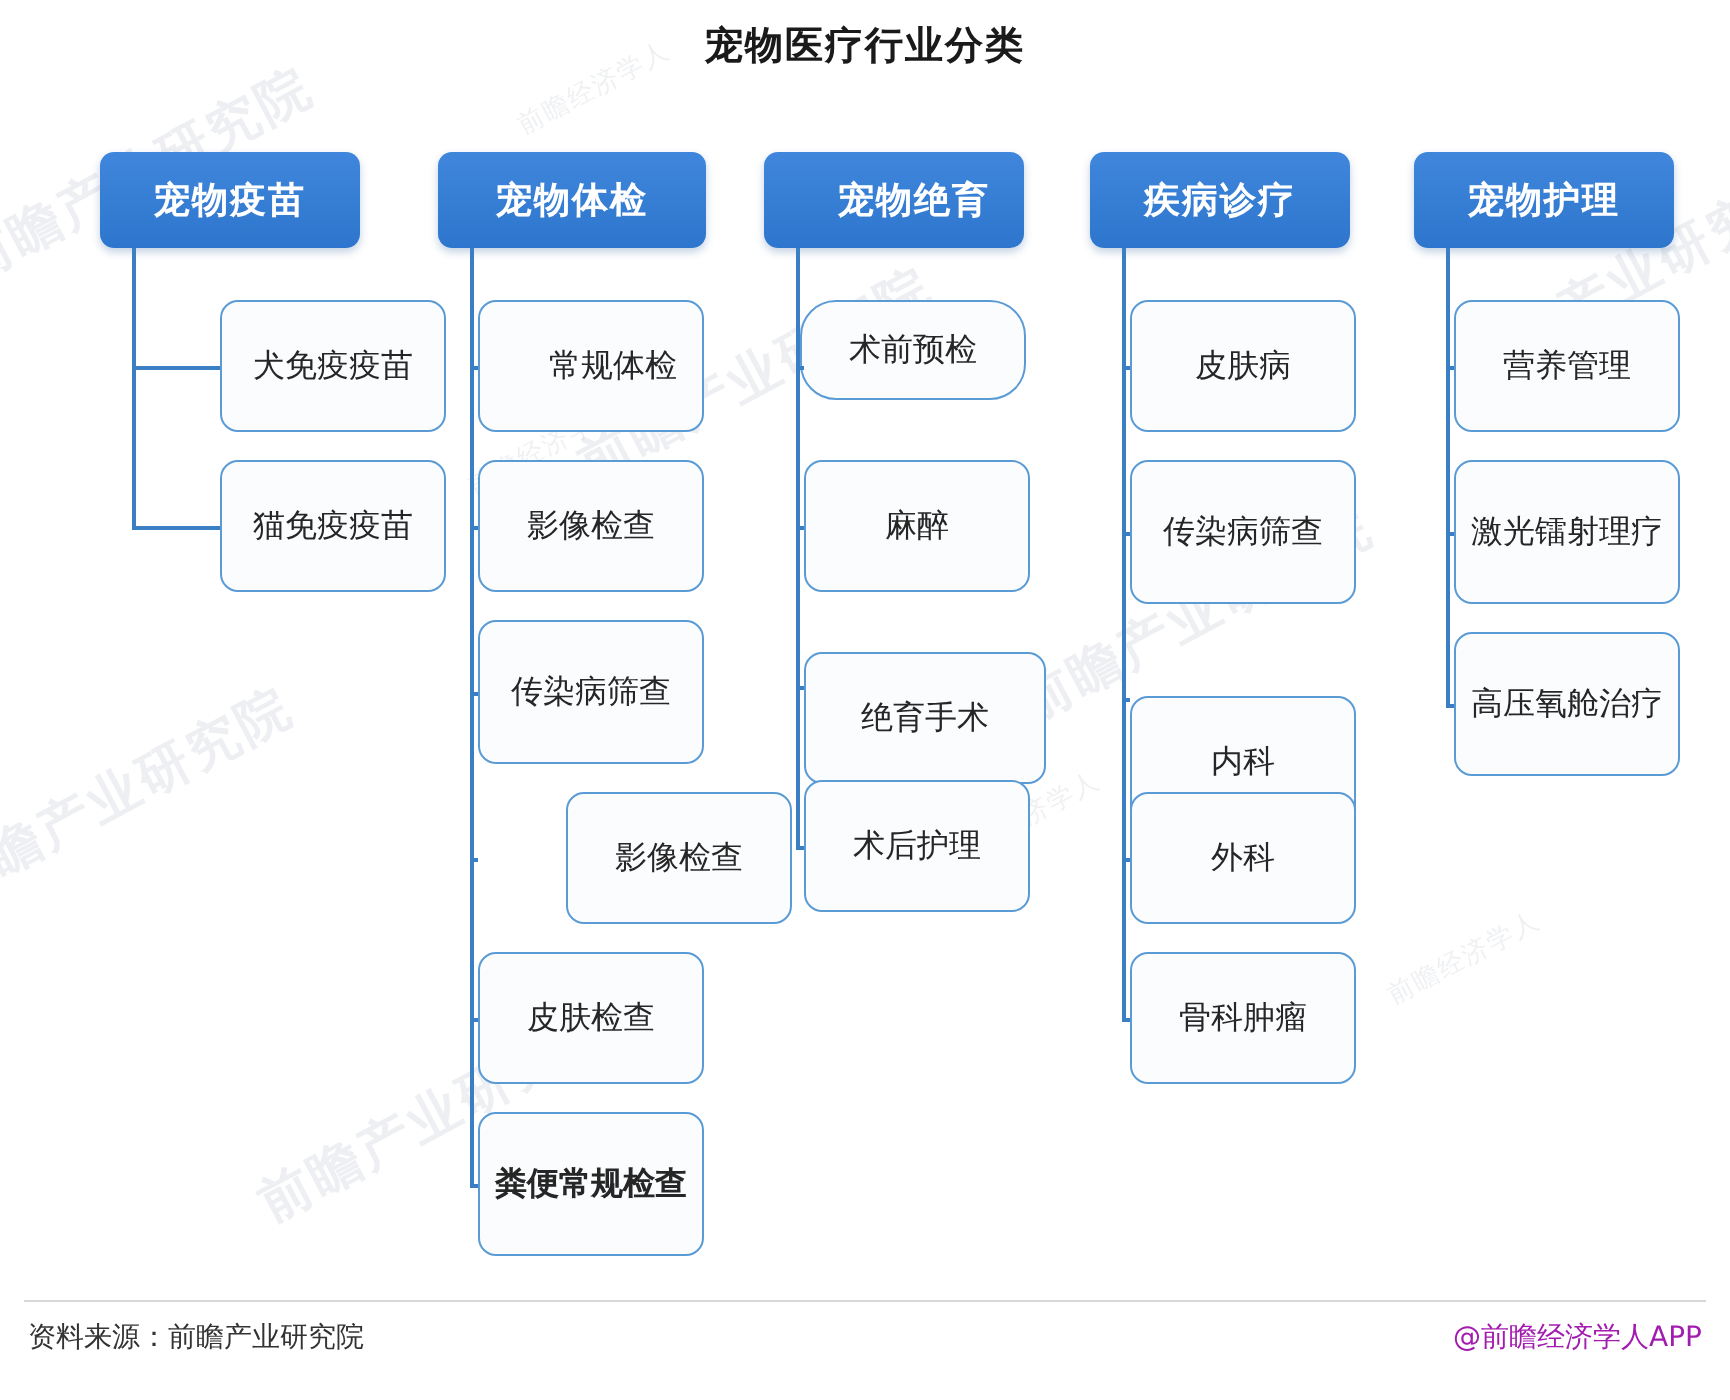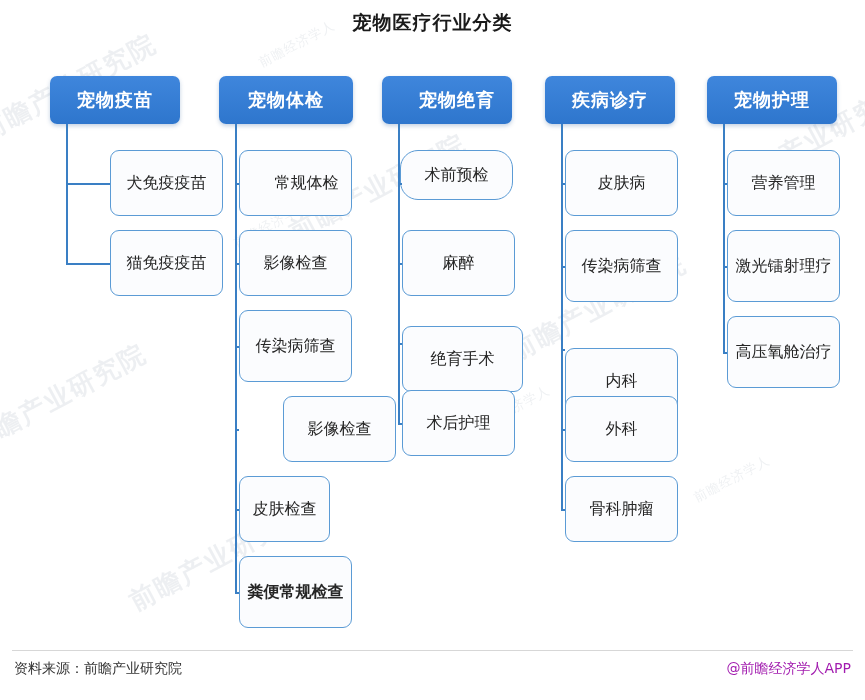--- a/index.html
+++ b/index.html
@@ -172,21 +172,21 @@
       <div class="vline" style="left: 20px; top: 48px; height: 139px;"></div>
       <div class="hline" style="left: 20px; top: 107px; width: 44px;"></div>
       <div class="hline" style="left: 20px; top: 187px; width: 44px;"></div>
     </div>
     <div class="col" style="left: 209px;">
       <div class="head" style="left: 10px; width: 134px;">宠物体检</div>
       <div class="item" style="left: 30px; width: 113px; top: 74px; height: 66px; padding-left: 28px;">常规体检</div>
       <div class="item" style="left: 30px; width: 113px; top: 154px; height: 66px;">影像检查</div>
       <div class="item" style="left: 30px; width: 113px; top: 234px; height: 72px;">传染病筛查</div>
       <div class="item" style="left: 30px; width: 113px; top: 320px; height: 66px; margin-left: 44px;">影像检查</div>
-      <div class="item" style="left: 30px; width: 91px; top: 400px; height: 66px;">皮肤检查</div>
+      <div class="item" style="left: 30px; width: 113px; top: 400px; height: 66px;">皮肤检查</div>
       <div class="item" style="left: 30px; width: 113px; top: 480px; height: 72px; font-weight: bold;">粪便常规检查</div>
       <div class="vline" style="left: 26px; top: 48px; height: 468px;"></div>
       <div class="hline" style="left: 26px; top: 107px; width: 4px;"></div>
       <div class="hline" style="left: 26px; top: 187px; width: 4px;"></div>
       <div class="hline" style="left: 26px; top: 270px; width: 4px;"></div>
       <div class="hline" style="left: 26px; top: 353px; width: 4px;"></div>
       <div class="hline" style="left: 26px; top: 433px; width: 4px;"></div>
       <div class="hline" style="left: 26px; top: 516px; width: 4px;"></div>
     </div>
     <div class="col" style="left: 372px;">

